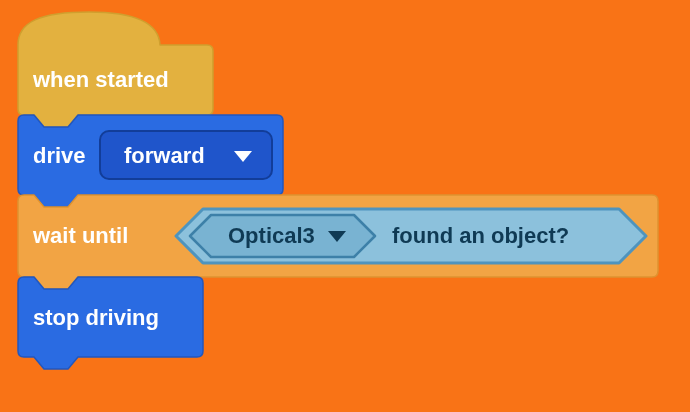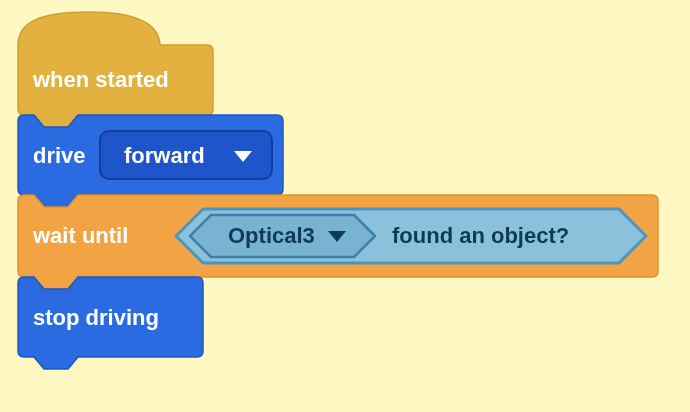--- a/index.html
+++ b/index.html
@@ -5,21 +5,21 @@
   html, body {
     margin: 0;
     padding: 0;
     background: #ffffff;
     font-family: "Liberation Sans", sans-serif;
   }
   .canvas {
     position: relative;
     width: 690px;
     height: 412px;
-    background: #fef9c3;
+    background: #f97316;
     overflow: hidden;
   }
   svg text {
     font-family: "Liberation Sans", sans-serif;
     font-weight: 700;
     font-size: 22px;
   }
   svg .block-path {
     stroke-width: 1.5;
     stroke-linejoin: round;

